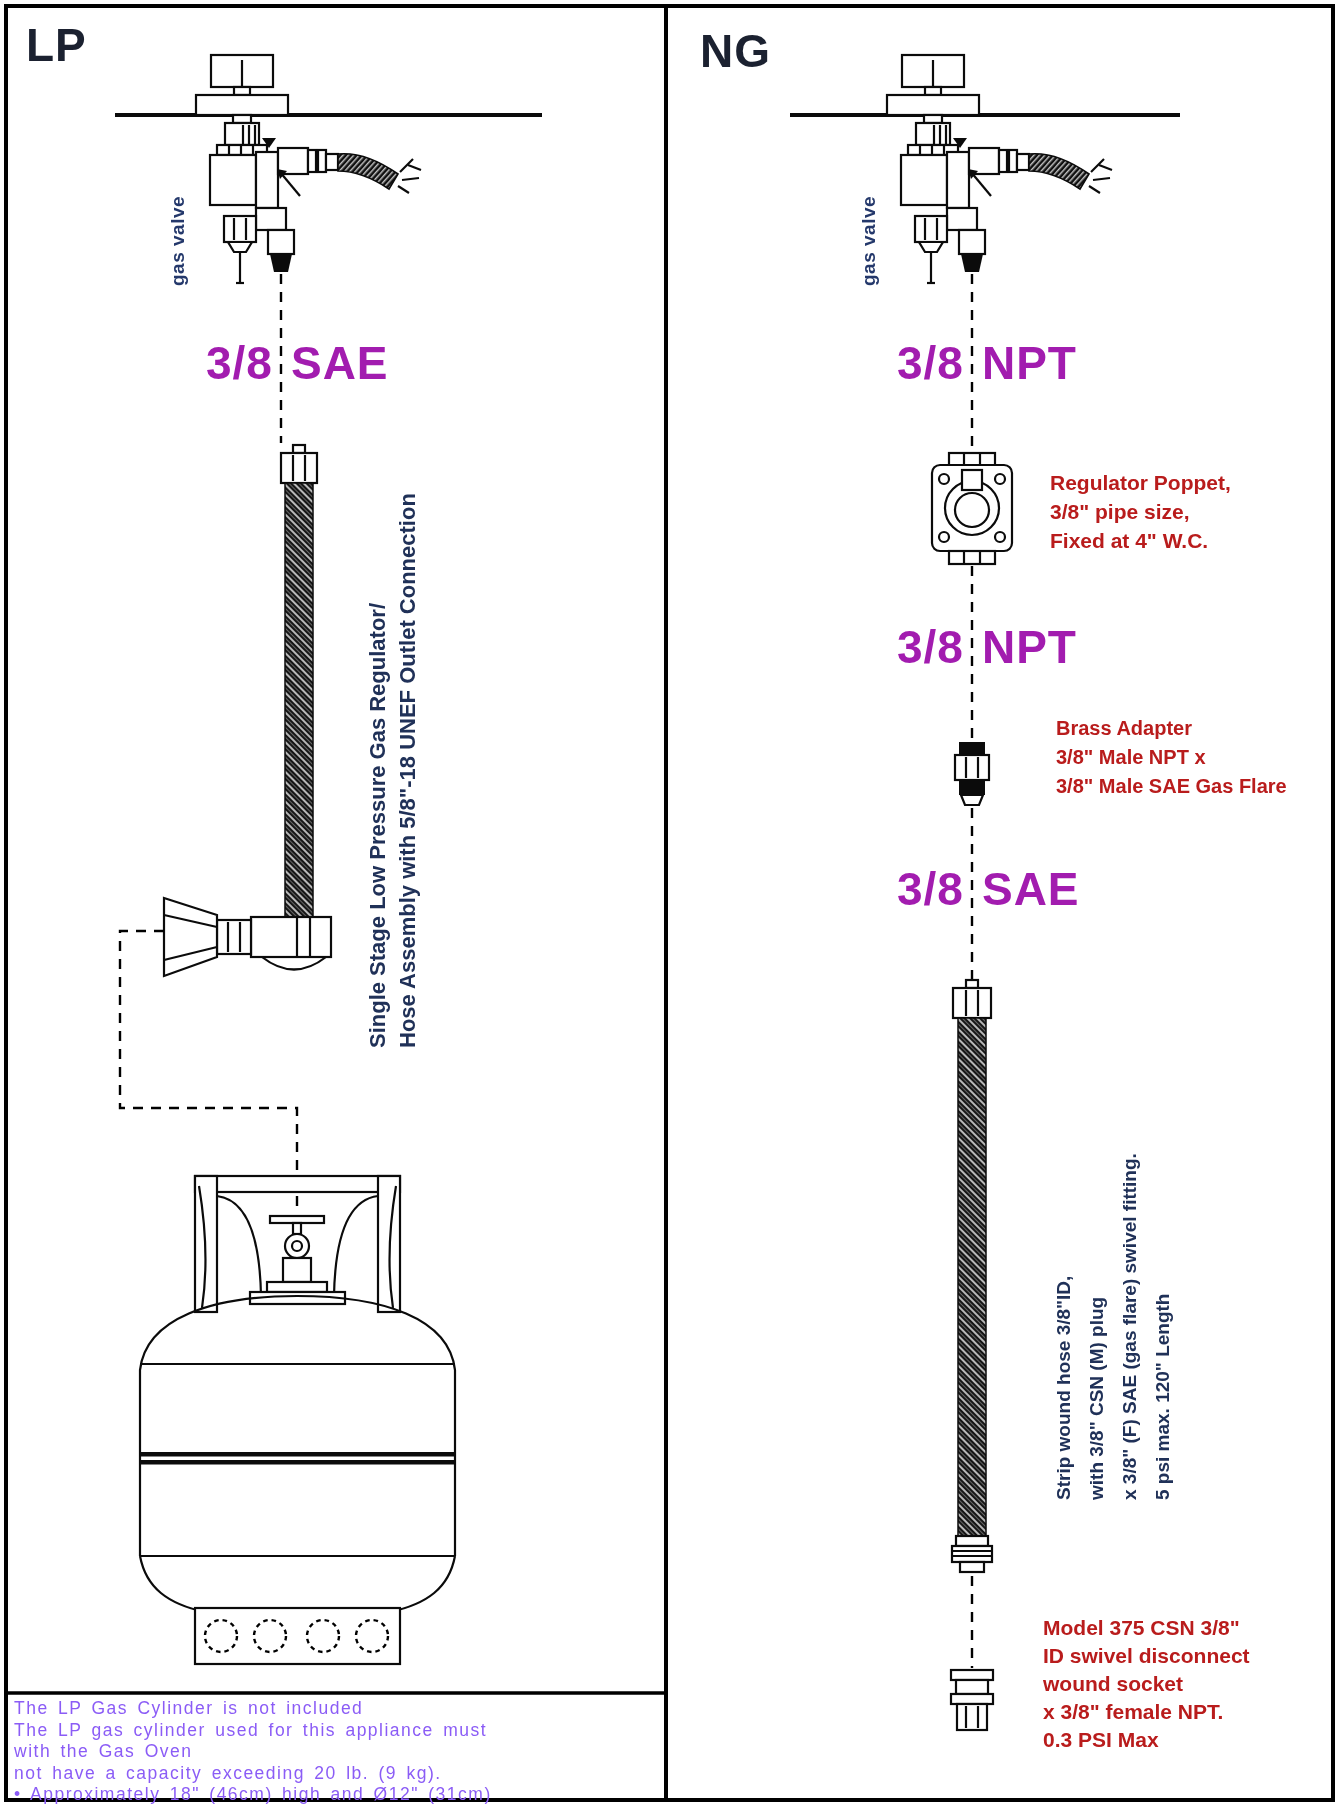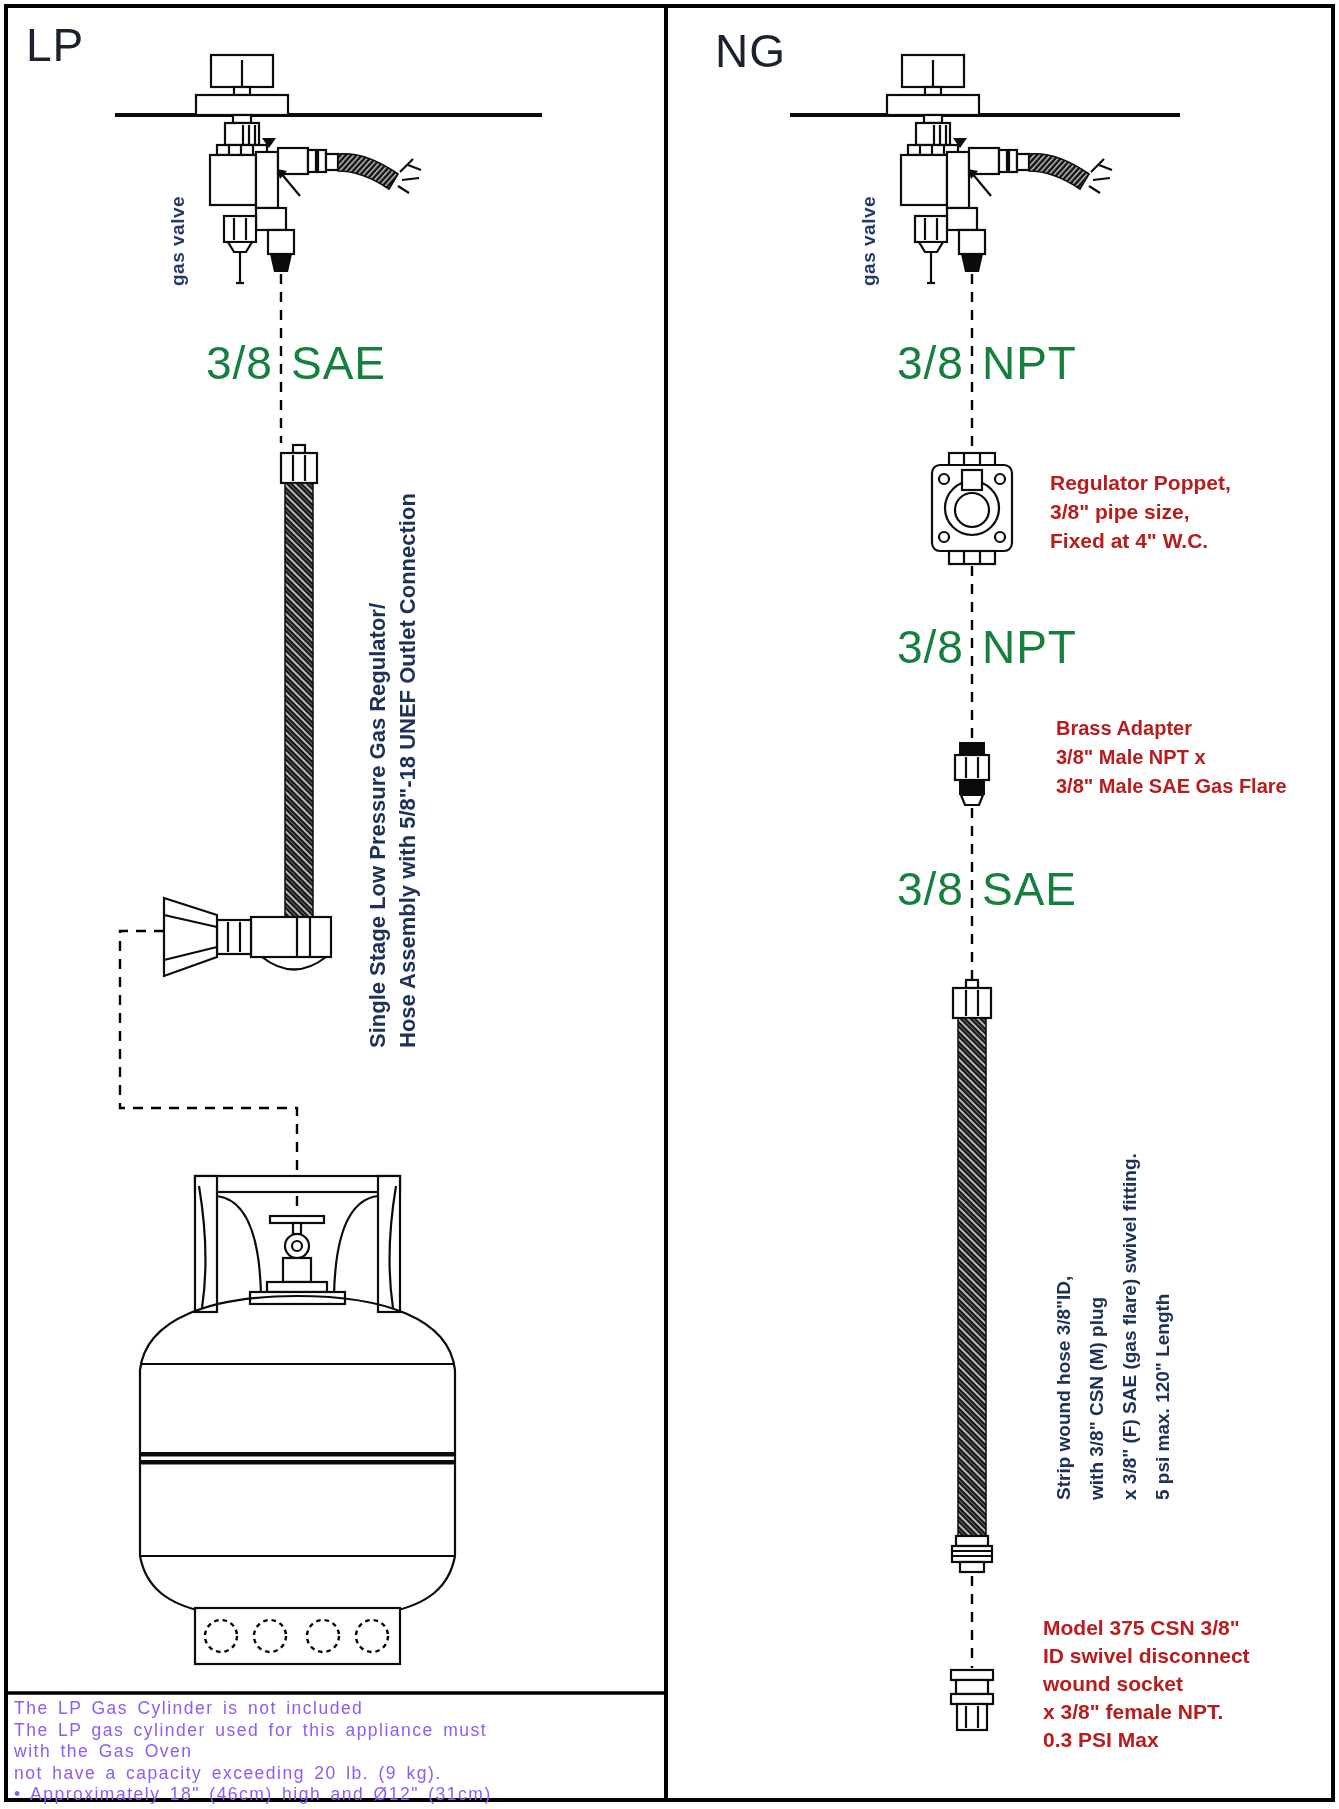--- a/index.html
+++ b/index.html
@@ -1,21 +1,21 @@
 <!DOCTYPE html>
 <html><head>
 <meta charset="utf-8">
 <style>
   html,body{margin:0;padding:0;background:#ffffff;}
   #page{position:relative;width:1339px;height:1809px;background:#ffffff;
         font-family:"Liberation Sans",sans-serif;overflow:hidden;}
   .abs{position:absolute;}
-  .panel-title{font-size:46px;font-weight:400;letter-spacing:1px;color:#1b2130;}
-  .size-label{display:flex;gap:18px;font-size:46px;font-weight:400;
-              letter-spacing:1px;color:#15803d;white-space:nowrap;}
+  .panel-title{font-size:46px;font-weight:700;letter-spacing:1px;color:#1b2130;}
+  .size-label{display:flex;gap:18px;font-size:46px;font-weight:700;
+              letter-spacing:1px;color:#a21caf;white-space:nowrap;}
   .note-block{color:#b91c1c;font-weight:700;white-space:nowrap;}
   .rot{transform-origin:0 0;transform:rotate(-90deg);white-space:nowrap;}
   .gasvalve{font-size:19px;font-weight:700;color:#24386b;letter-spacing:0.5px;}
   .hose-note-lp{font-size:22px;line-height:30px;font-weight:700;color:#203158;}
   .hose-note-ng{font-size:19px;line-height:33px;font-weight:700;color:#203158;}
   .poppet-note{font-size:21px;line-height:29px;}
   .adapter-note{font-size:20px;line-height:29px;margin-left:31px;}
   .disconnect-note{font-size:21px;line-height:28px;}
   .cyl-note{font-size:17.5px;line-height:21.5px;letter-spacing:1.5px;word-spacing:3px;color:#8b5cf6;}
   svg .s{stroke:#0b0b0b;stroke-width:2.2;fill:none;}
@@ -202,21 +202,21 @@
       <rect class="fw" x="951" y="1670" width="42" height="10"></rect>
       <rect class="fw" x="956" y="1680" width="32" height="14"></rect>
       <rect class="fw" x="951" y="1694" width="42" height="10"></rect>
       <rect class="fw" x="957" y="1704" width="30" height="26"></rect>
       <line class="s" x1="966" y1="1706" x2="966" y2="1728"></line>
       <line class="s" x1="978" y1="1706" x2="978" y2="1728"></line>
     </g>
   </svg>
 
   <div class="abs panel-title" style="left:26px;top:18px">LP</div>
-  <div class="abs panel-title" style="left:715px;top:24px">NG</div>
+  <div class="abs panel-title" style="left:700px;top:24px">NG</div>
 
   <div class="abs rot gasvalve" style="left:167px;top:286px">gas valve</div>
   <div class="abs rot gasvalve" style="left:858px;top:286px">gas valve</div>
 
   <div class="abs size-label" style="left:206px;top:336px">
     <span>3/8</span>
     <span>SAE</span>
   </div>
   <div class="abs size-label" style="left:897px;top:336px">
     <span>3/8</span>

